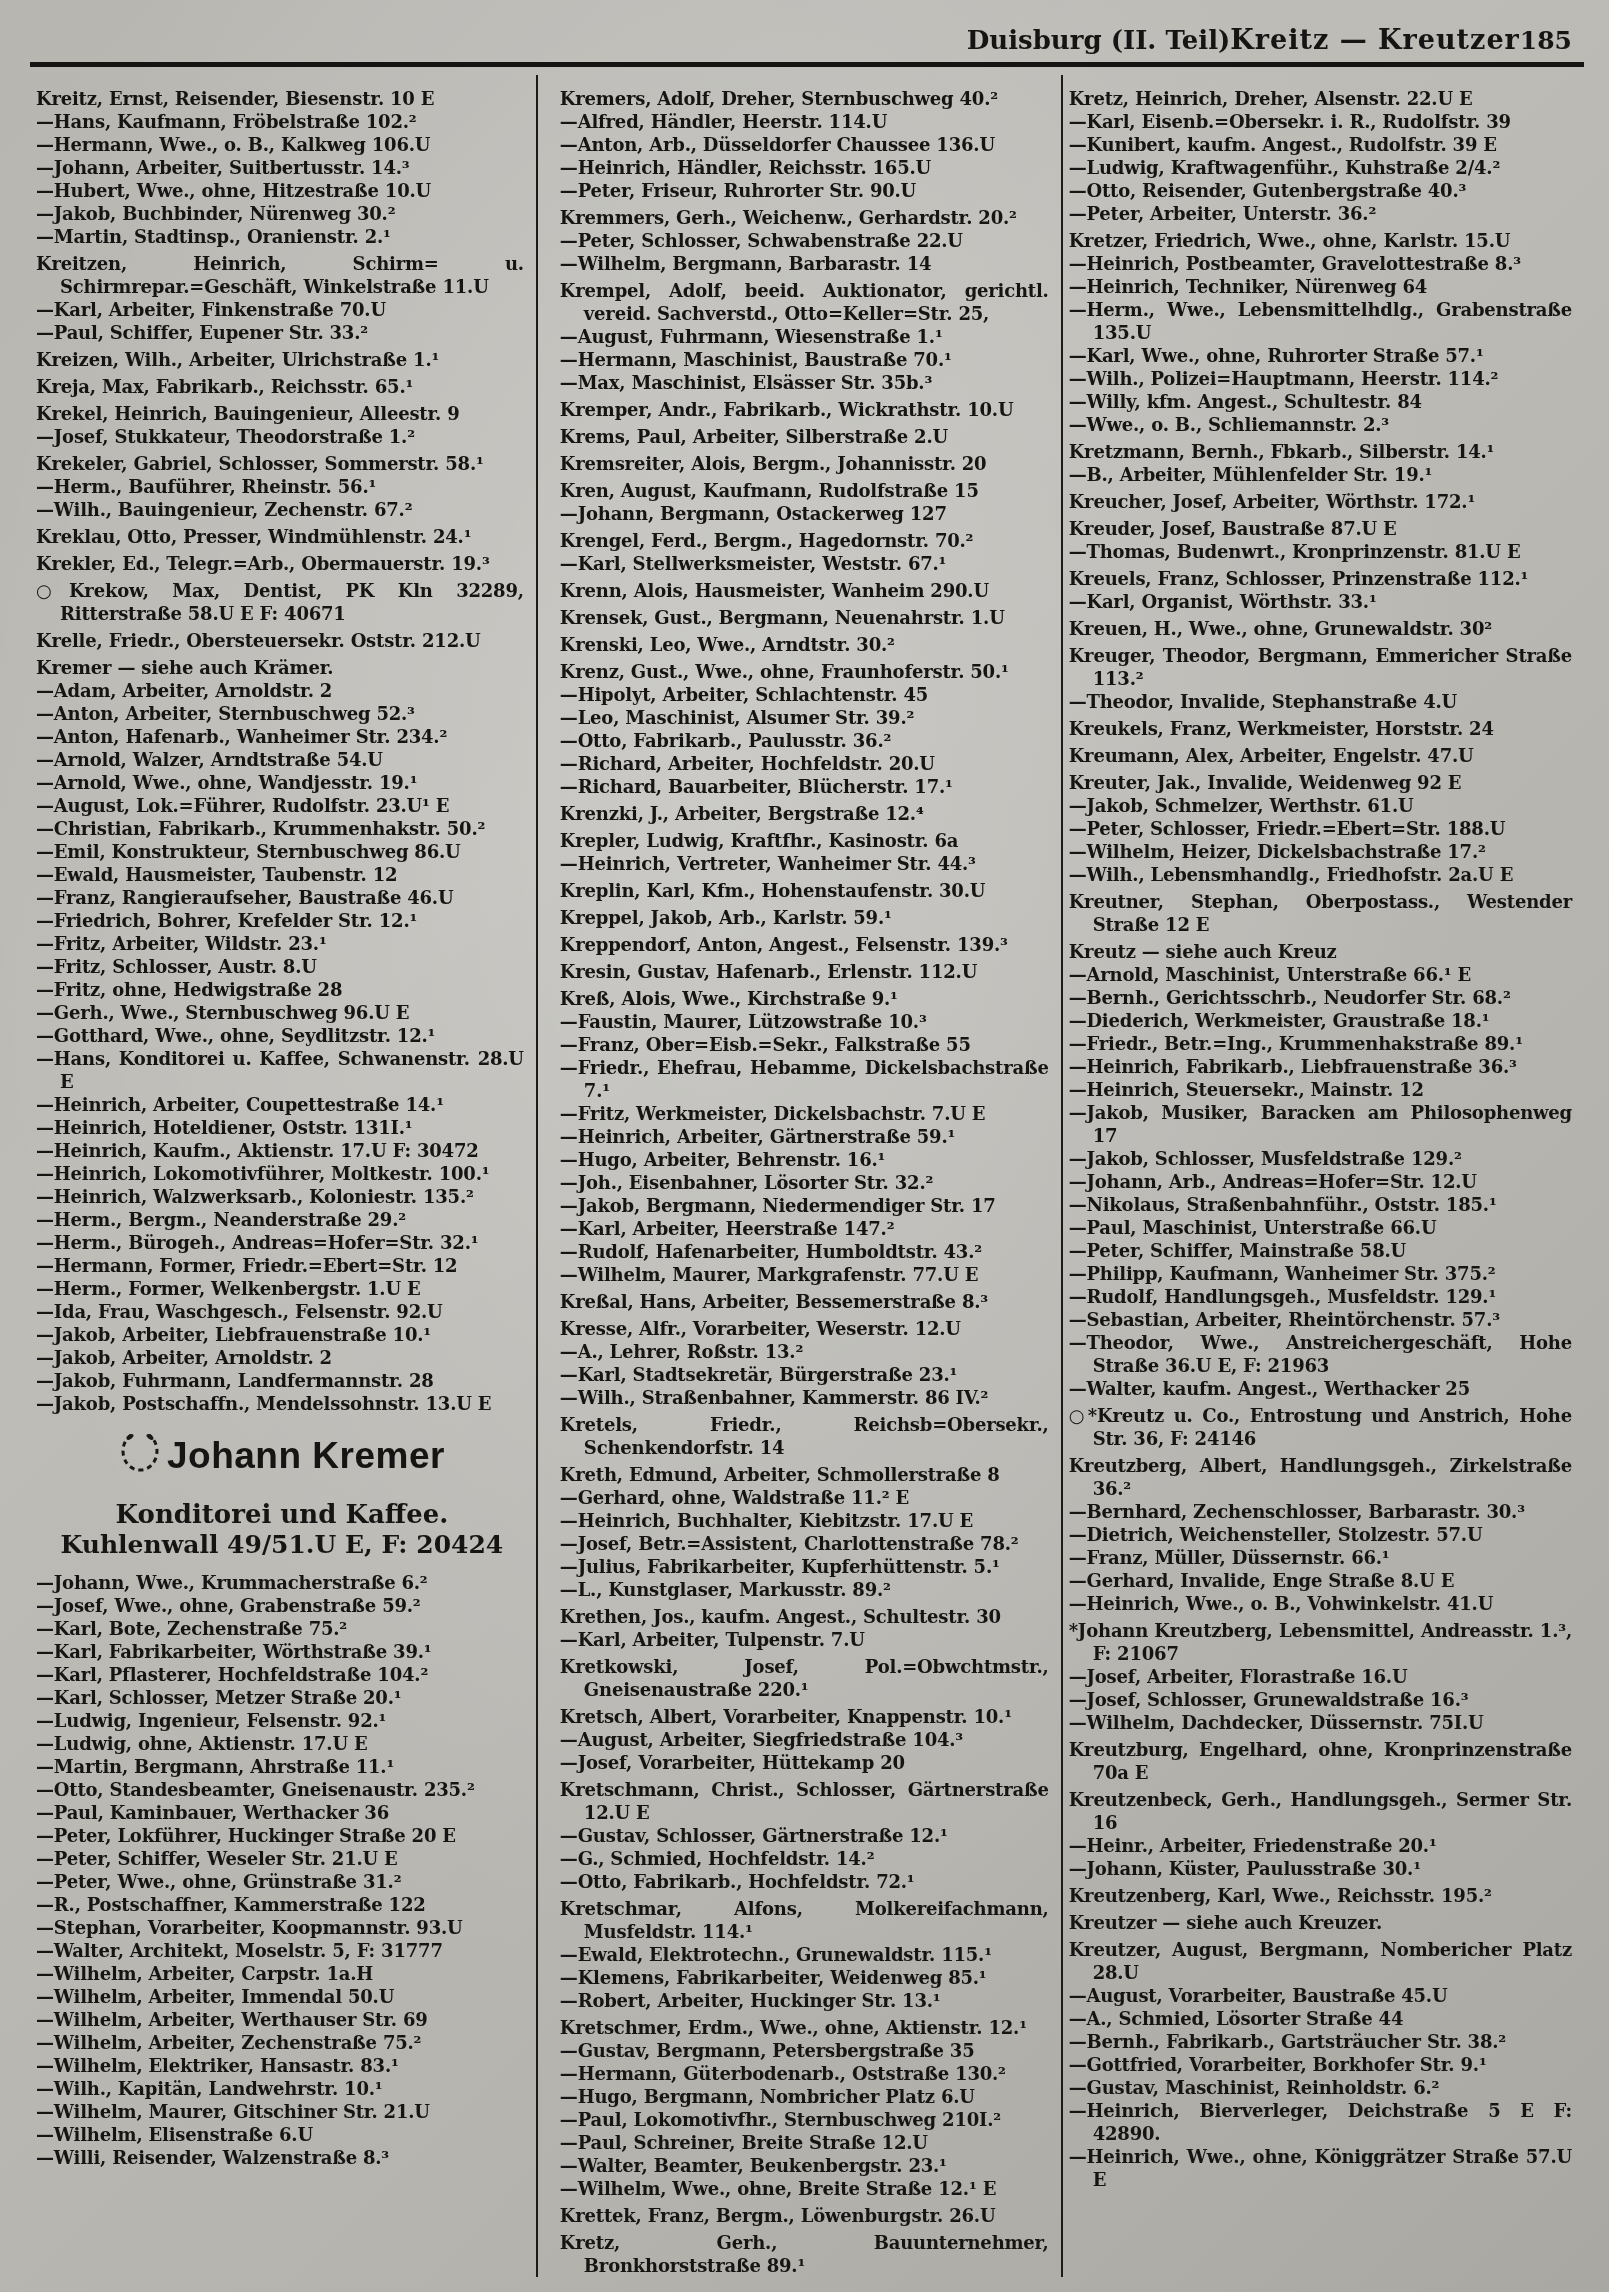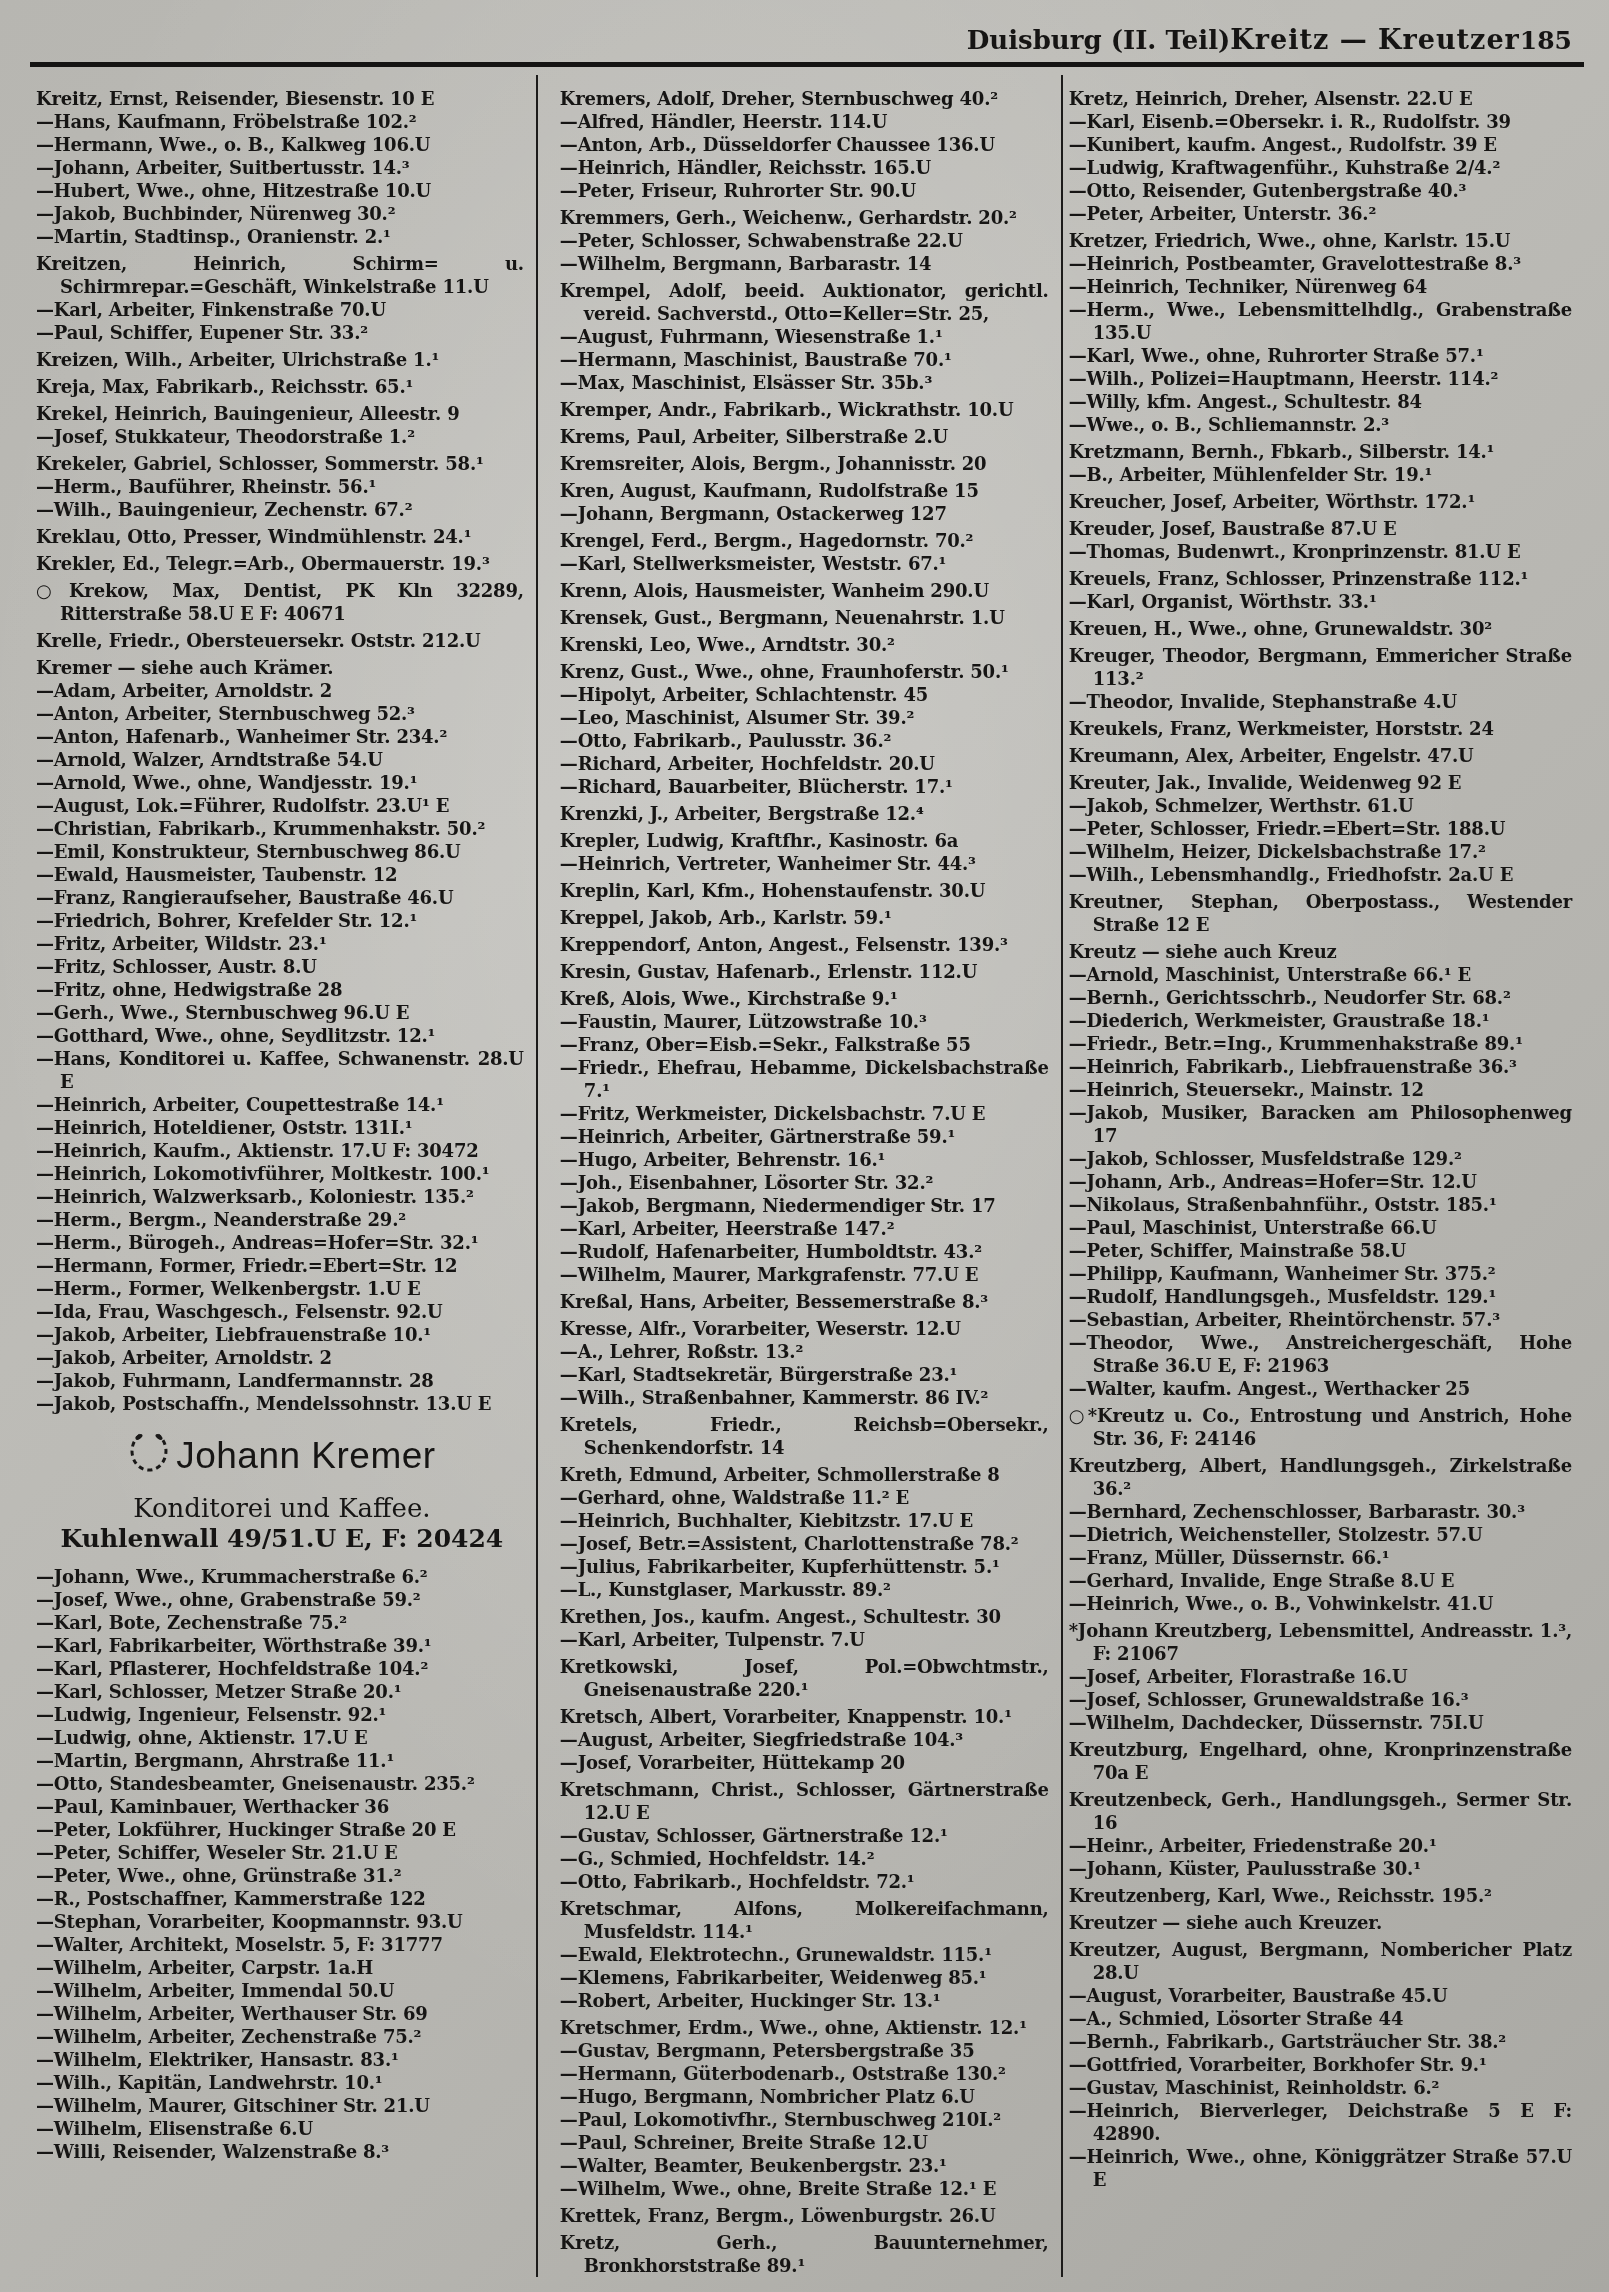--- a/index.html
+++ b/index.html
@@ -31,23 +31,23 @@
   .entry{
     font-weight:bold;font-size:18px;line-height:23px;
     padding-left:24px;text-indent:-24px;
     text-align:justify;letter-spacing:-0.2px;
   }
   .entry.group{margin-top:4px;}
   .ad{margin:16px 6px 12px 10px;text-align:center;}
   .ad .name-row{display:flex;align-items:center;justify-content:center;gap:6px;}
   .ad .name{
     font-family:"Liberation Sans","DejaVu Sans",sans-serif;
-    font-weight:normal;font-size:37px;letter-spacing:0.5px;
-  }
-  .ad .sub{font-weight:normal;font-size:26px;margin-top:12px;font-family:"DejaVu Serif",serif;}
+    font-weight:bold;font-size:37px;letter-spacing:0.5px;
+  }
+  .ad .sub{font-weight:bold;font-size:26px;margin-top:18px;font-family:"DejaVu Serif",serif;}
   .ad .addr{font-weight:bold;font-size:25px;margin-top:1px;font-family:"DejaVu Serif",serif;}
   .wreath{display:inline-block;}
 </style>
 </head>
 <body>
 
 <div class="page">
 
   <div class="hdr">
     <span>Duisburg (II. Teil)</span>

